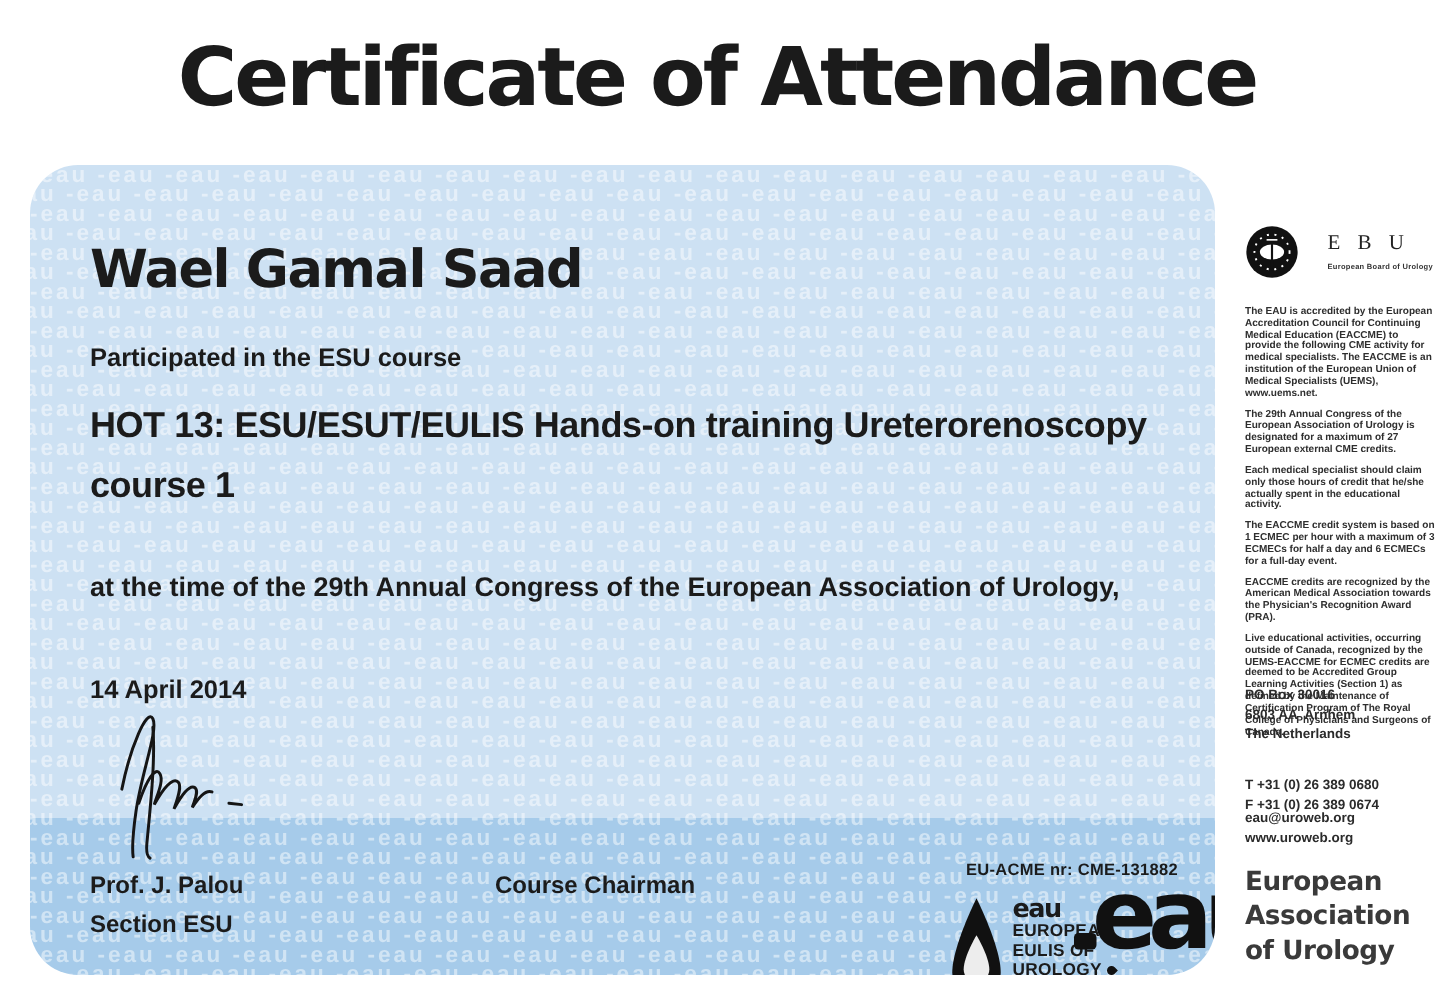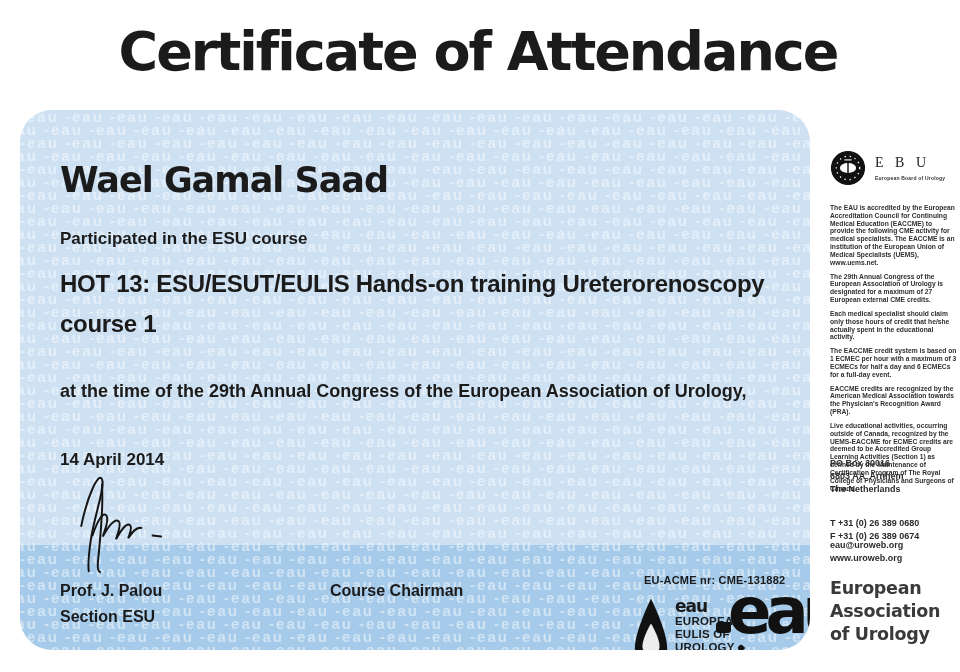--- a/index.html
+++ b/index.html
@@ -50,21 +50,21 @@
   .drop-mini { display:inline-block; width:6px; height:6px; background:#111;
                border-radius:0 50% 50% 50%; transform:rotate(135deg); margin-left:3px; }
 
   .eau-big { position:absolute; left:696px; top:452px; width:120px; height:90px; }
   .eau-big .dash { position:absolute; left:0; top:36px; width:15px; height:11px;
                    background:#111; border-radius:3px; }
   .eau-big .txt  { position:absolute; left:12px; top:-12px; font-family:"DejaVu Sans",sans-serif;
                    font-weight:bold; font-size:64px; letter-spacing:-6px; color:#111; }
 
   
-  .ebu-row { position:absolute; left:830px; top:150px; width:128px; display:flex; gap:9px; }
+  .ebu-row { position:absolute; left:830px; top:150px; width:128px; display:flex; gap:19px; }
   .ebu-text { padding-top:5px; }
   .ebu-letters { font-family:"Liberation Serif", serif; font-size:14px; letter-spacing:4px; color:#222; }
   .ebu-caption { font-size:5px; font-weight:bold; color:#333; margin-top:4px; letter-spacing:0.2px; }
 
   .paras { position:absolute; left:830px; top:204px; width:128px; }
   .paras p { font-size:6.7px; line-height:1.17; font-weight:bold; color:#2f2f2f; margin-bottom:6px; }
 
   .addr-block { position:absolute; left:830px; width:128px; font-weight:bold;
                 font-size:9px; line-height:1.45; color:#2b2b2b; }
   .addr-block div { white-space:pre; }

